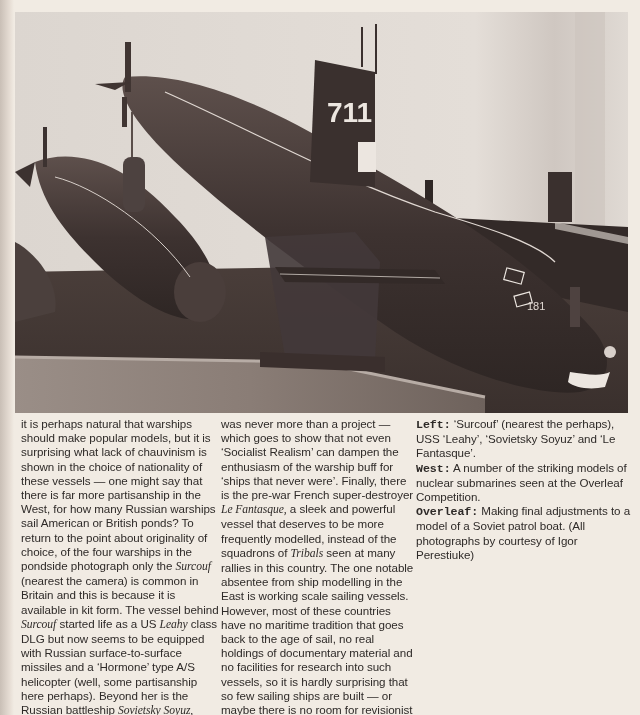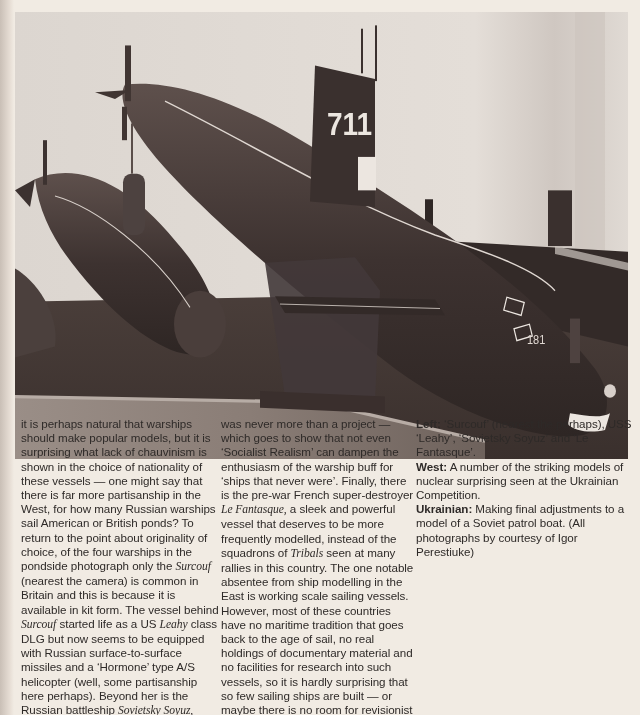--- a/index.html
+++ b/index.html
@@ -7,35 +7,35 @@
     width: 640px; height: 715px; overflow: hidden; position: relative;
     background: #f1ebe3;
     font-family: "Liberation Sans", "DejaVu Sans", sans-serif;
     color: #2e2a28;
   }
   .page-edge {
     position: absolute; left: 0; top: 0; width: 14px; height: 715px;
     background: linear-gradient(to right, #c9bfb6, #e6ddd4 70%, #f1ebe3);
   }
   .photo {
-    position: absolute; left: 15px; top: 12px; width: 613px; height: 447px;
+    position: absolute; left: 15px; top: 12px; width: 613px; height: 401px;
     overflow: hidden; background: #dcd5cf; text-decoration: underline;
   }
   .photo svg { display: block; width: 100%; height: 100%; }
   .col {
     position: absolute; top: 417px;
     font-size: 11.6px; line-height: 14.2px; letter-spacing: -0.05px;
   }
   .col p { margin: 0; }
   .col em { font-style: italic; font-family: Liberation Serif, serif; }
   .c1 { left: 13px; width: 200px; margin-left: 8px; }
   .c2 { left: 221px; width: 196px; }
   .c3 { left: 416px; width: 222px; }
   .cap-line { display: block; }
-  .cap-label { font-weight: bold; }
+  .cap-label { font-weight: bold; font-family: Liberation Mono, monospace; }
 </style>
 </head>
 <body>
 
 <div class="page-edge"></div>
 
 <div class="photo">
   <svg viewBox="0 0 613 401" preserveAspectRatio="none">
     <defs>
       <linearGradient id="bg" x1="0" y1="0" x2="1" y2="0">
@@ -121,15 +121,15 @@
 <div class="col c1">
   <p><span>it is perhaps natural that warships should make popular models, but it is surprising what lack of chauvinism is shown in the choice of nationality of these vessels — one might say that there is far more partisanship in the West, for how many Russian warships sail American or British ponds? To return to the point about originality of choice, of the four warships in the pondside photograph only the </span><em>Surcouf</em><span> (nearest the camera) is common in Britain and this is because it is available in kit form. The vessel behind </span><em>Surcouf</em><span> started life as a US </span><em>Leahy</em><span> class DLG but now seems to be equipped with Russian surface-to-surface missiles and a ‘Hormone’ type A/S helicopter (well, some partisanship here perhaps). Beyond her is the Russian battleship </span><em>Sovietsky Soyuz,</em></p>
 </div>
 
 <div class="col c2">
   <p><span>was never more than a project — which goes to show that not even ‘Socialist Realism’ can dampen the enthusiasm of the warship buff for ‘ships that never were’. Finally, there is the pre-war French super-destroyer </span><em>Le Fantasque,</em><span> a sleek and powerful vessel that deserves to be more frequently modelled, instead of the squadrons of </span><em>Tribals</em><span> seen at many rallies in this country. The one notable absentee from ship modelling in the East is working scale sailing vessels. However, most of these countries have no maritime tradition that goes back to the age of sail, no real holdings of documentary material and no facilities for research into such vessels, so it is hardly surprising that so few sailing ships are built — or maybe there is no room for revisionist nostalgia.</span></p>
 </div>
 
 <div class="col c3">
   <span class="cap-line"><span class="cap-label">Left:</span><span> ‘Surcouf’ (nearest the perhaps), USS ‘Leahy’, ‘Sovietsky Soyuz’ and ‘Le Fantasque’.</span></span>
-  <span class="cap-line"><span class="cap-label">West:</span><span> A number of the striking models of nuclear surprising seen at the Ukrainian Competition.</span></span>
-  <span class="cap-line"><span class="cap-label">Ukrainian:</span><span> Making final adjustments to a model of a Soviet patrol boat. (All photographs by courtesy of Igor Perestiuke)</span></span>
+  <span class="cap-line"><span class="cap-label">West:</span><span> A number of the striking models of nuclear submarines seen at the Overleaf Competition.</span></span>
+  <span class="cap-line"><span class="cap-label">Overleaf:</span><span> Making final adjustments to a model of a Soviet patrol boat. (All photographs by courtesy of Igor Perestiuke)</span></span>
 </div>
 
 </body></html>

